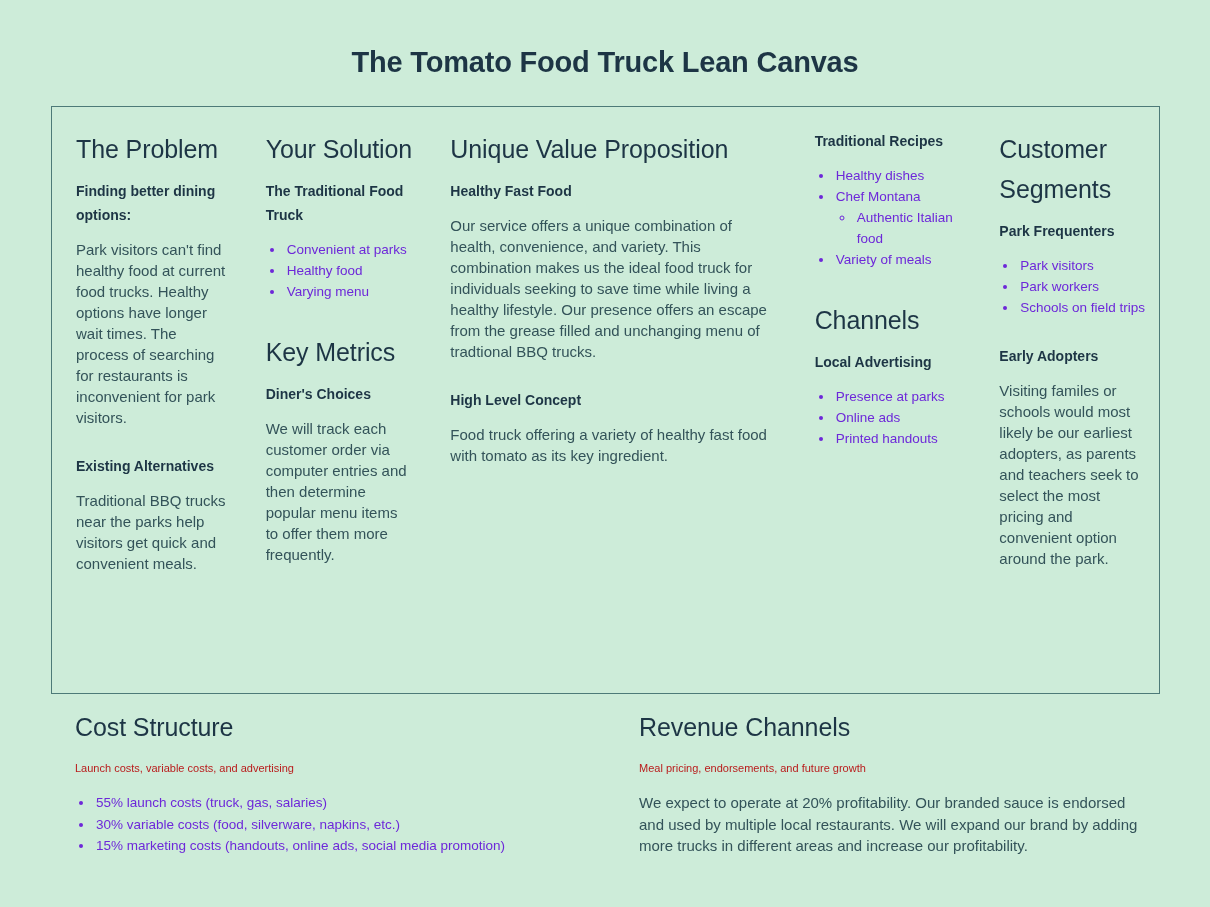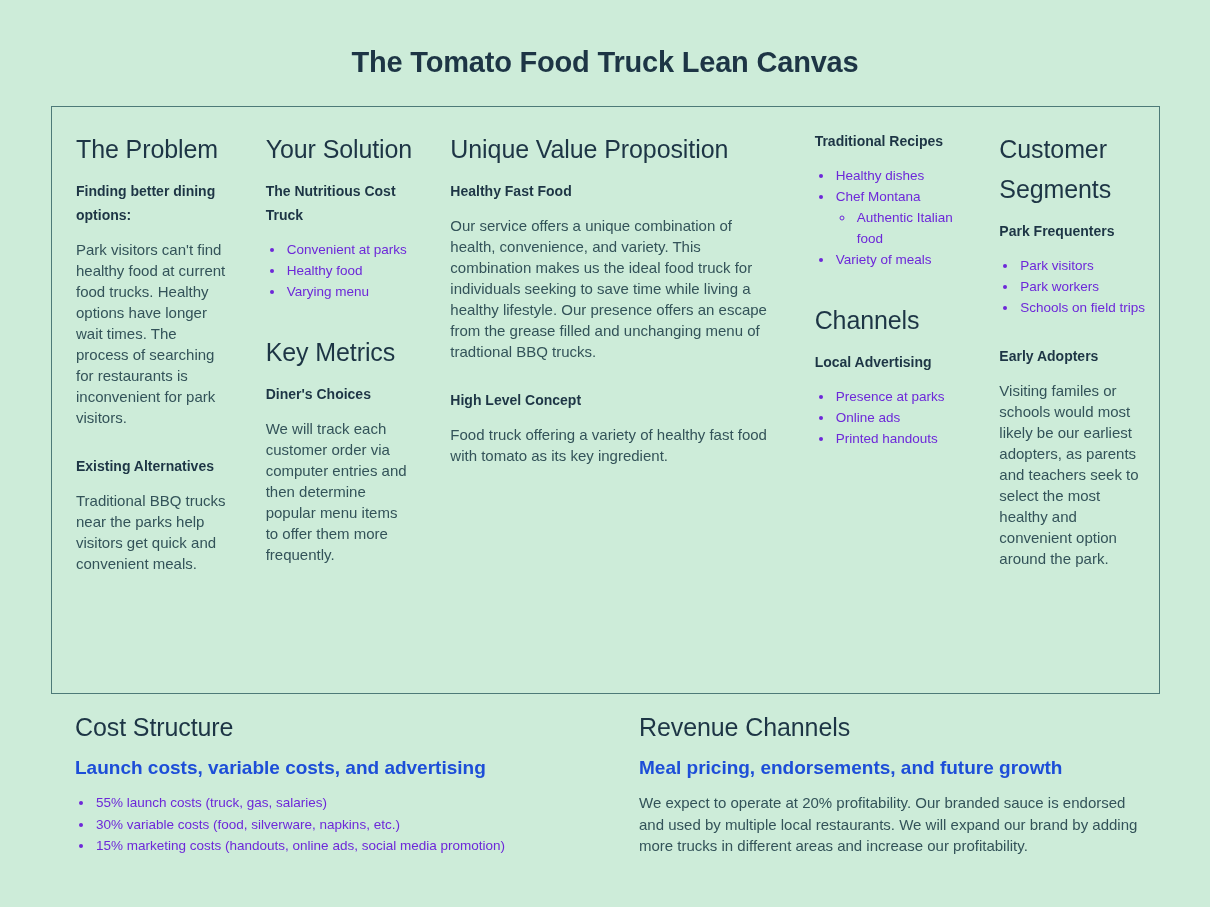--- a/index.html
+++ b/index.html
@@ -127,24 +127,24 @@
   h2.bottom-title {
     margin: 0 0 16px 0;
     font-size: 25px;
     font-weight: normal;
     line-height: 30px;
     color: #1d3545;
     letter-spacing: -0.1px;
   }
   h3.bottom-sub {
     margin: 0 0 14px 0;
-    font-size: 19px;
-    font-weight: bold;
+    font-size: 11px;
+    font-weight: normal;
     line-height: 20px;
-    color: #1d4ed8;
+    color: #b91c1c;
   }
   .bottom ul.bullets li {
     line-height: 21.5px;
   }
   .bottom p.body-text {
     line-height: 21.5px;
   }
 </style>
 </head>
 <body>
@@ -158,21 +158,21 @@
     <div class="col col-problem">
       <h2 class="block-title">The Problem</h2>
       <h3 class="sub-title">Finding better dining options:</h3>
       <p class="body-text">Park visitors can't find healthy food at current food trucks. Healthy options have longer wait times. The process of searching for restaurants is inconvenient for park visitors.</p>
       <h3 class="sub-title gap">Existing Alternatives</h3>
       <p class="body-text">Traditional BBQ trucks near the parks help visitors get quick and convenient meals.</p>
     </div>
 
     <div class="col col-solution">
       <h2 class="block-title">Your Solution</h2>
-      <h3 class="sub-title">The Nutritious Cost Truck</h3>
+      <h3 class="sub-title">The Traditional Food Truck</h3>
       <ul class="bullets">
         <li>Convenient at parks</li>
         <li>Healthy food</li>
         <li>Varying menu</li>
       </ul>
 
       <h2 class="block-title spaced-top">Key Metrics</h2>
       <h3 class="sub-title">Diner's Choices</h3>
       <p class="body-text">We will track each customer order via computer entries and then determine popular menu items to offer them more frequently.</p>
     </div>
@@ -209,21 +209,21 @@
 
     <div class="col col-segments">
       <h2 class="block-title">Customer Segments</h2>
       <h3 class="sub-title">Park Frequenters</h3>
       <ul class="bullets">
         <li>Park visitors</li>
         <li>Park workers</li>
         <li>Schools on field trips</li>
       </ul>
       <h3 class="sub-title gap">Early Adopters</h3>
-      <p class="body-text">Visiting familes or schools would most likely be our earliest adopters, as parents and teachers seek to select the most healthy and convenient option around the park.</p>
+      <p class="body-text">Visiting familes or schools would most likely be our earliest adopters, as parents and teachers seek to select the most pricing and convenient option around the park.</p>
     </div>
 
   </div>
 
   <div class="bottom">
 
     <div class="bottom-col bottom-col-cost">
       <h2 class="bottom-title">Cost Structure</h2>
       <h3 class="bottom-sub">Launch costs, variable costs, and advertising</h3>
       <ul class="bullets">

